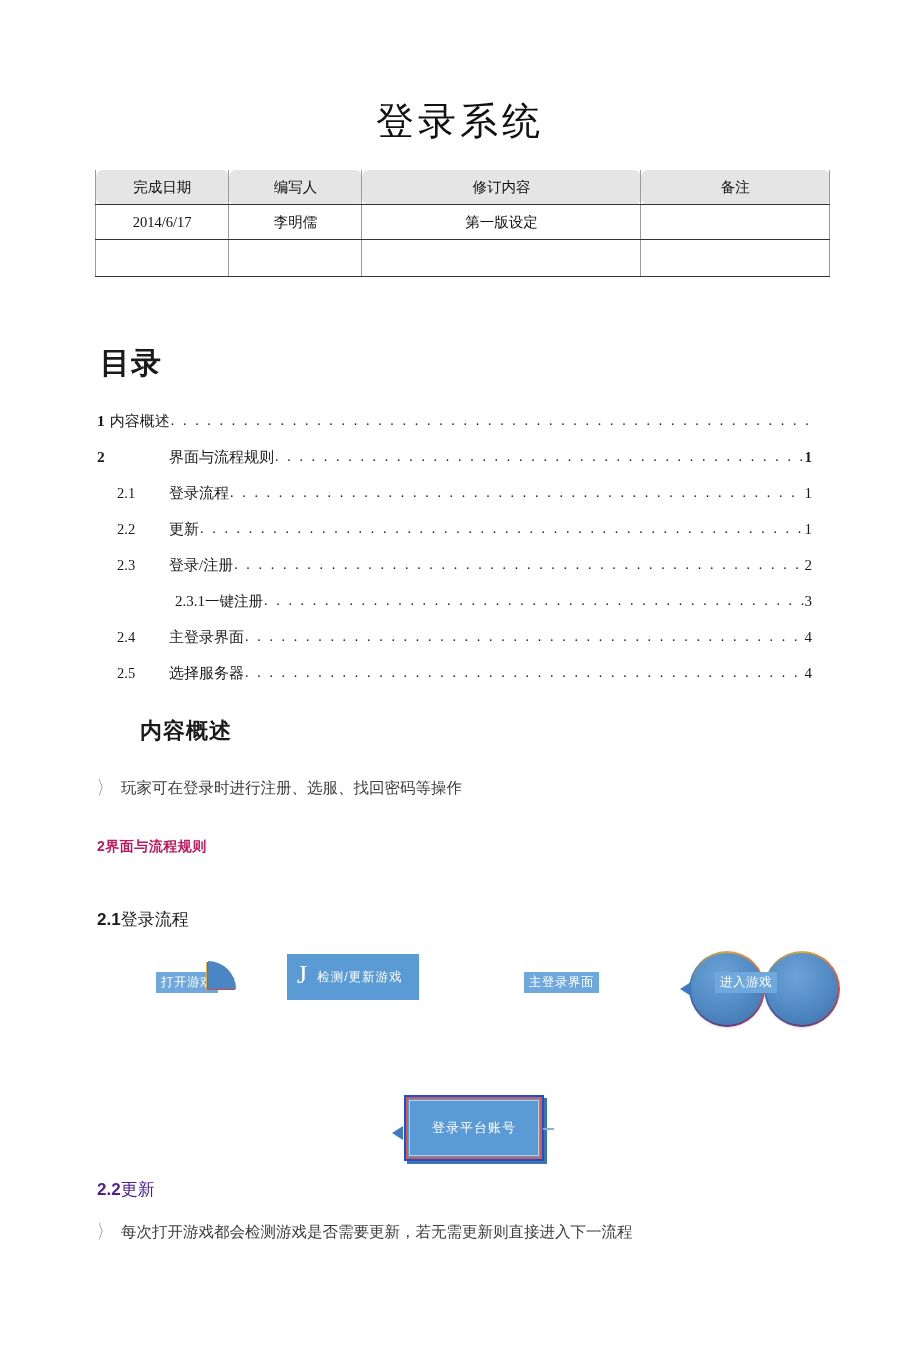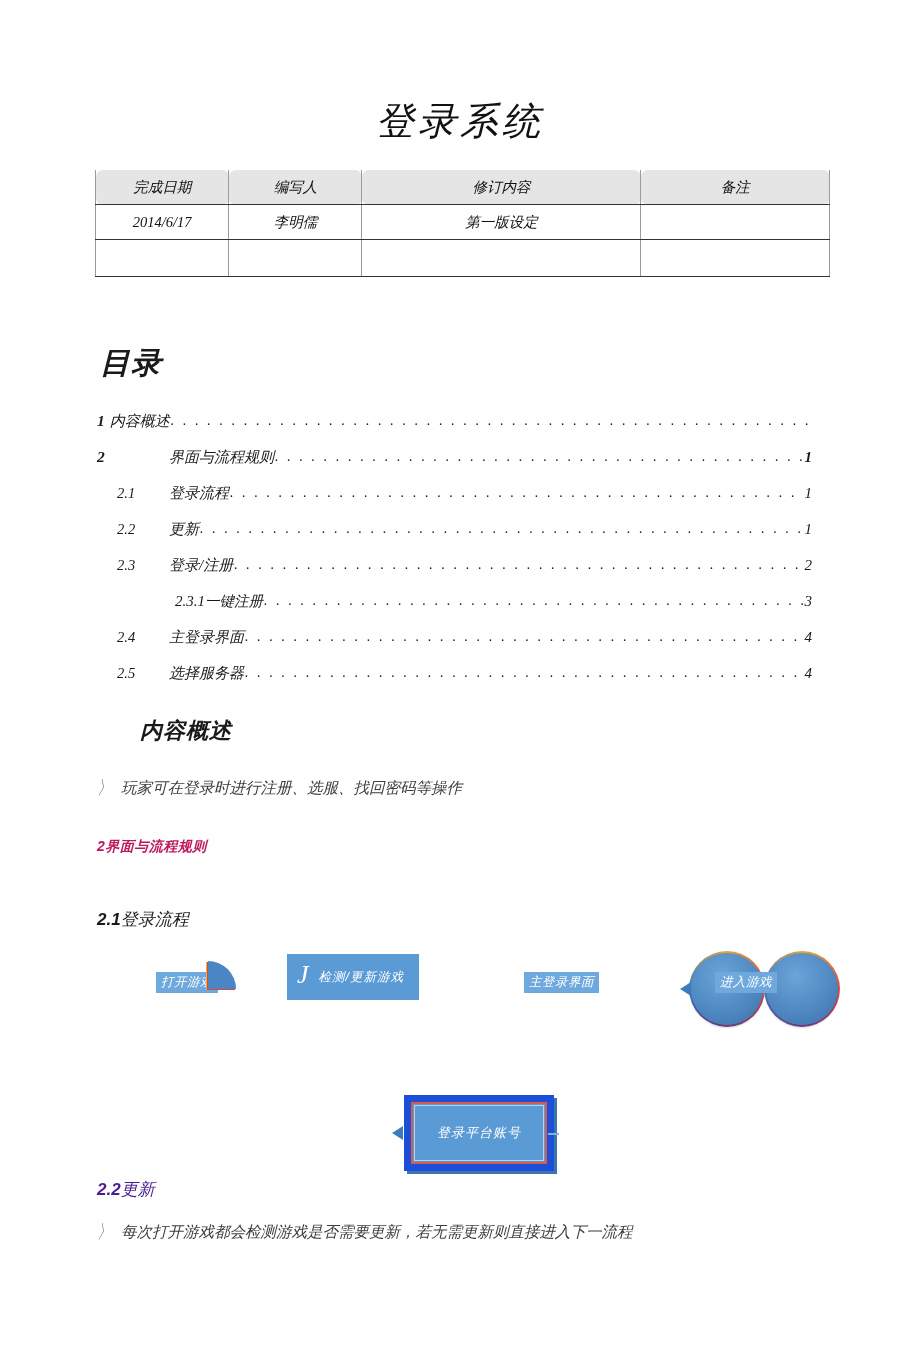--- a/index.html
+++ b/index.html
@@ -4,21 +4,21 @@
 <style>
   html, body { margin:0; padding:0; }
   body {
     width:920px; height:1371px;
     background:#ffffff;
     font-family:"Liberation Serif", serif;
     color:#111;
     position:relative;
     overflow:hidden;
   }
-  .page { position:absolute; inset:0;font-style:italic; }
+  .page { position:absolute; inset:0; }
 
   
   .doc-title{
     position:absolute; left:0; right:0; top:96px;
     text-align:center;
     font-family:"Liberation Serif", serif;
     font-size:38px; font-weight:400; letter-spacing:4px;
     color:#111;
   }
 
@@ -187,21 +187,21 @@
     position:absolute;
     width:0; height:0;
     border-top:7px solid transparent;
     border-bottom:7px solid transparent;
     border-right:11px solid #3c7dc0;
   }
 
   .box-platform{
     position:absolute;
     background:#5b9bd5;
-    border:7px solid #1d4ed8;
+    border:2px solid #1d4ed8;
     color:#ffffff;
     display:flex; align-items:center; justify-content:center;
     font-family:"Liberation Sans", sans-serif;
     font-size:13px; letter-spacing:1px;
     box-shadow:3px 3px 0 0 #3f73ab, 0 0 0 2px #d85a4a inset;
   }
   .box-platform .inner{
     position:absolute; inset:3px;
     border:1px solid rgba(255,255,255,.55);
     pointer-events:none;

